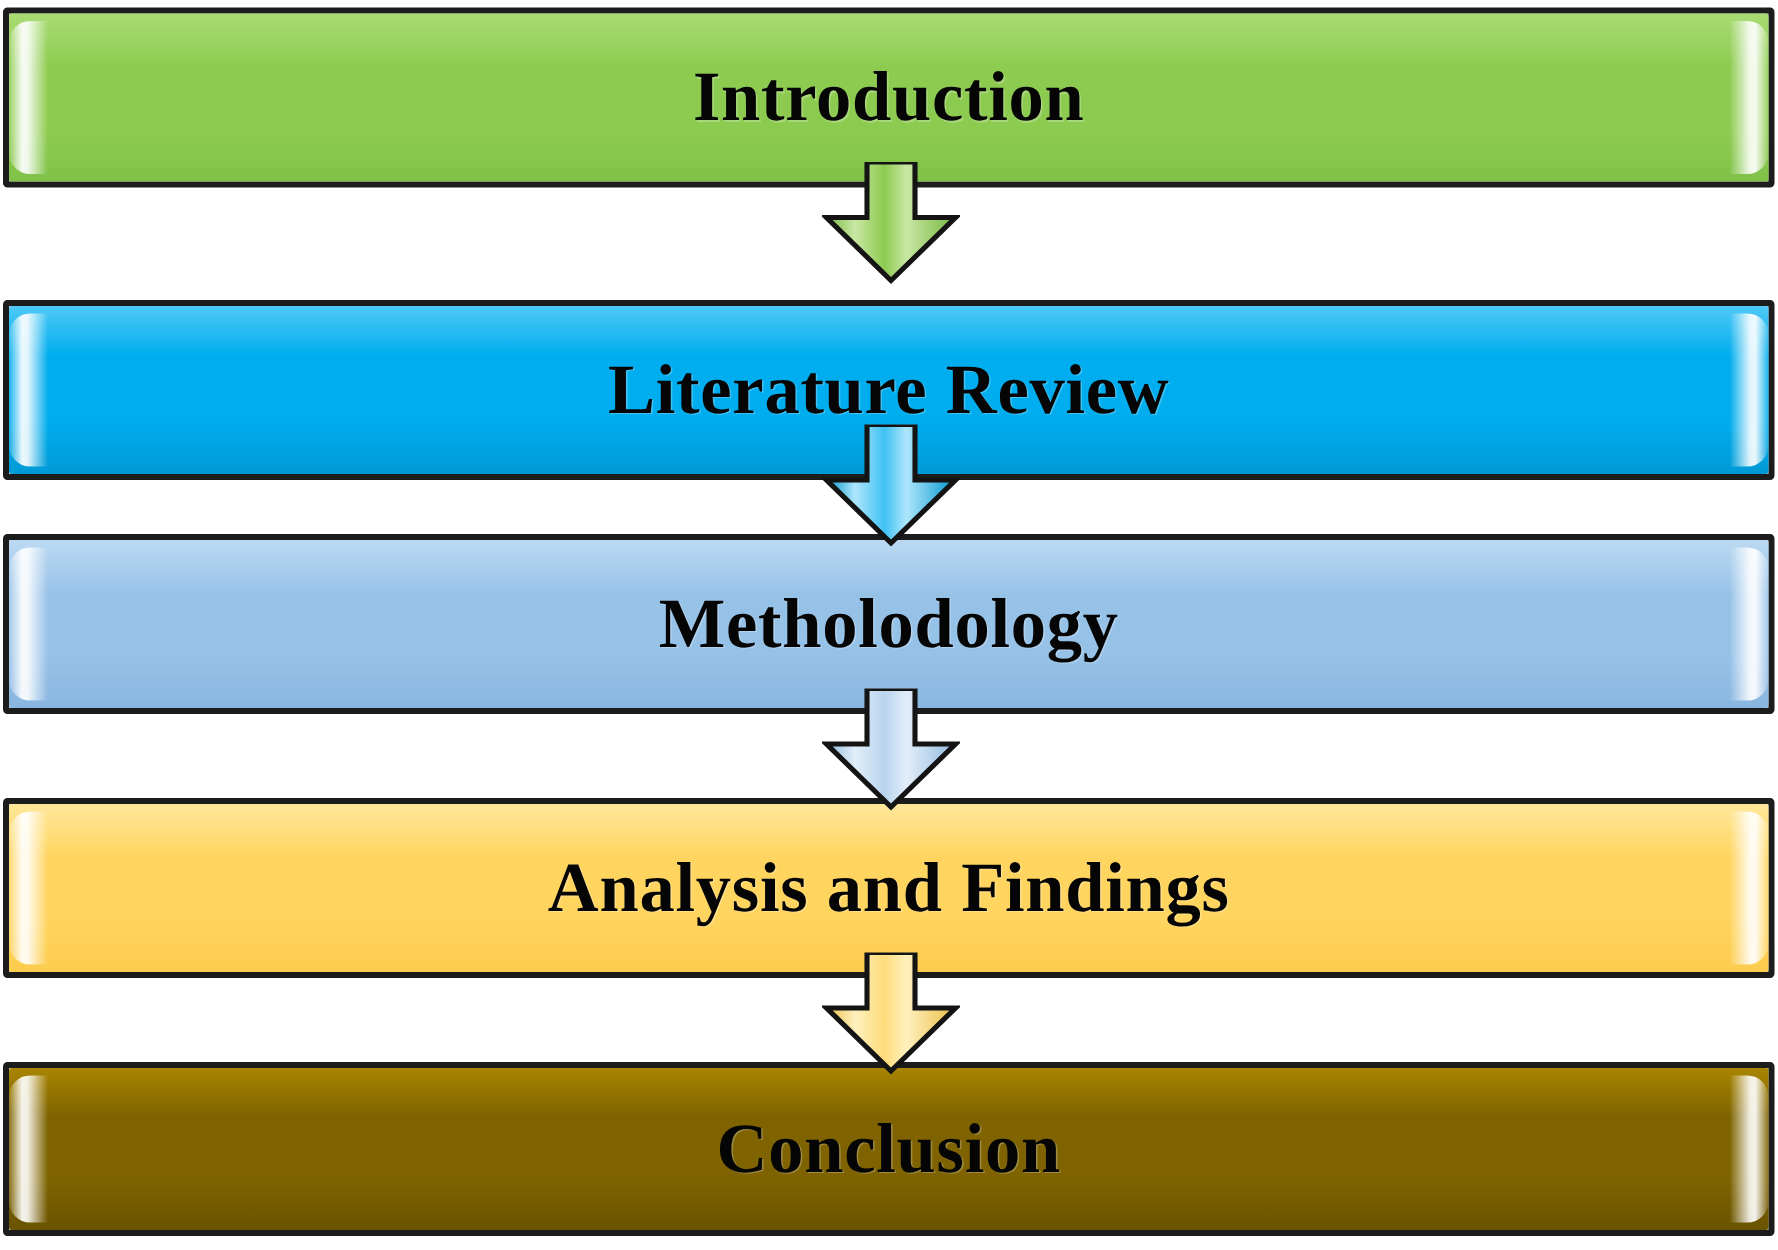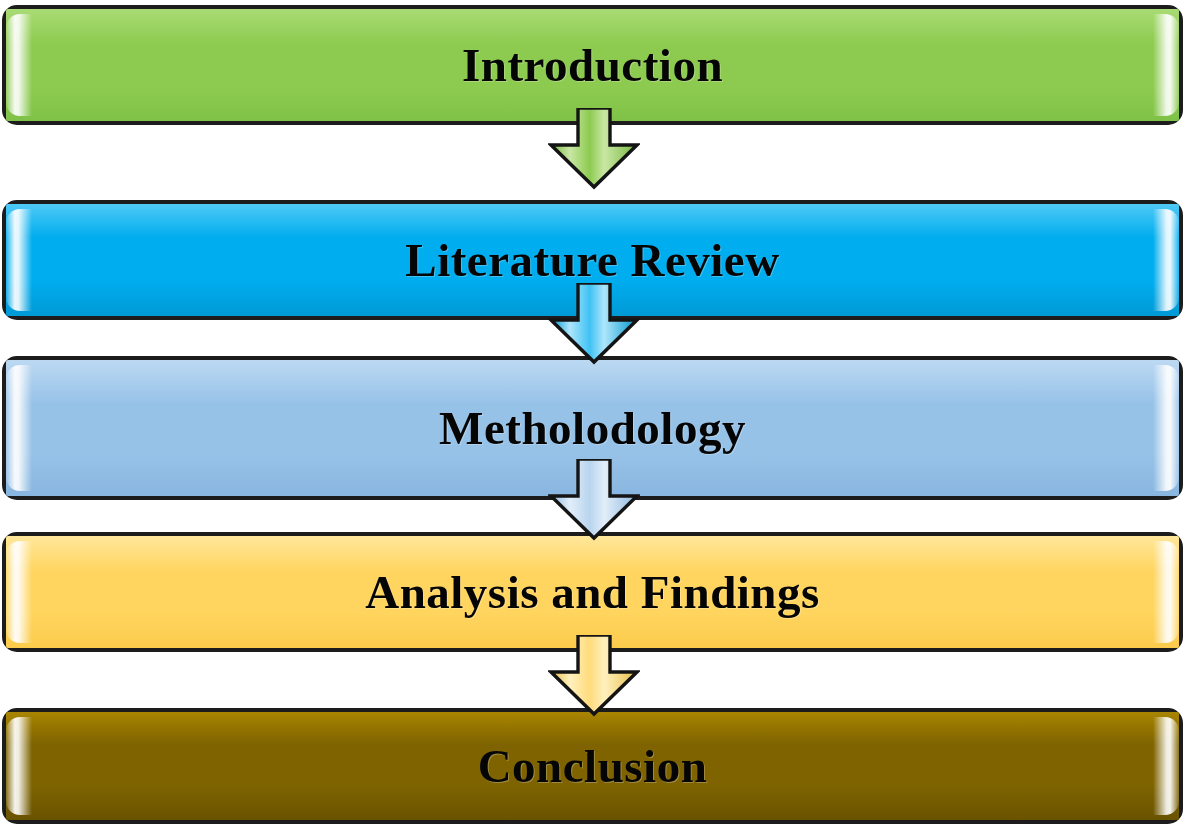--- a/index.html
+++ b/index.html
@@ -19,21 +19,21 @@
     overflow: hidden;
   }
 
   
   .node {
     position: absolute;
     left: 2px;
     width: 1181px;
     box-sizing: border-box;
     border: 4px solid #1c1c1c;
-    border-radius: 15px;
+    border-radius: 3px;
     background: #cccccc;
     z-index: 2;
   }
   .node-inner {
     position: relative;
     width: 100%;
     height: 100%;
     border-radius: 2px;
     overflow: hidden;
     display: flex;
@@ -133,21 +133,21 @@
           <stop offset="22%" stop-color="#AEE6FB"></stop>
           <stop offset="45%" stop-color="#3FC2F4"></stop>
           <stop offset="62%" stop-color="#AEE6FB"></stop>
           <stop offset="100%" stop-color="#0096CE"></stop>
         </linearGradient>
       </defs>
       <path d="M 30,0 L 62,0 L 62,37 L 89,37 L 46,79 L 3,37 L 30,37 Z" fill="url(#gradArrow2)" stroke="#141414" stroke-width="3.4" stroke-linejoin="miter"></path>
     </svg>
   </div>
 
-  <div class="node" style="top:356px; height:144px;">
+  <div class="node" style="top:356px; height:120px;">
     <div class="node-inner" style="background:linear-gradient(to bottom,#BCD9F2 0%,#97C2E8 32%,#97C2E8 68%,#89B6E0 100%);">
       <span class="node-label">Metholodology</span>
     </div>
   </div>
 
   <div class="connector" style="left:548px; top:459px; width:92px; height:82px;">
     <svg width="92" height="82" viewBox="0 0 92 82" xmlns="http://www.w3.org/2000/svg" aria-hidden="true">
       <defs>
         <linearGradient id="gradArrow3" x1="0" y1="0" x2="1" y2="0">
           <stop offset="0%" stop-color="#8FB9DF"></stop>

